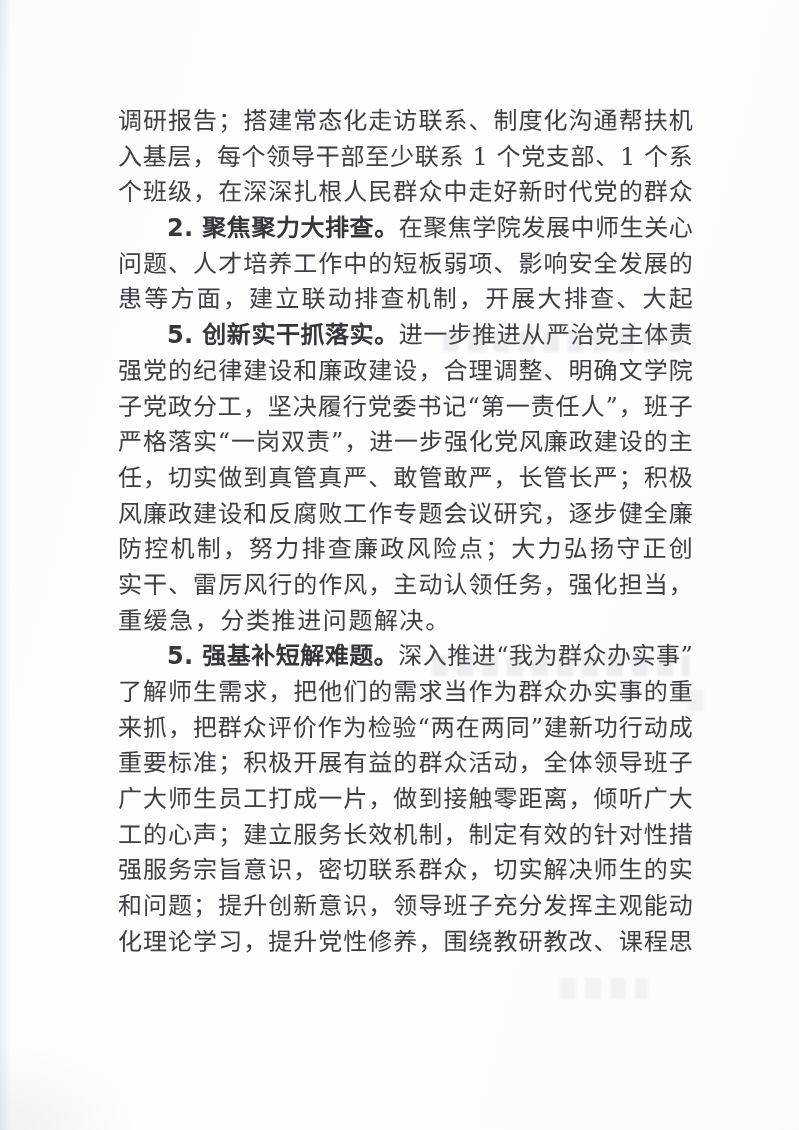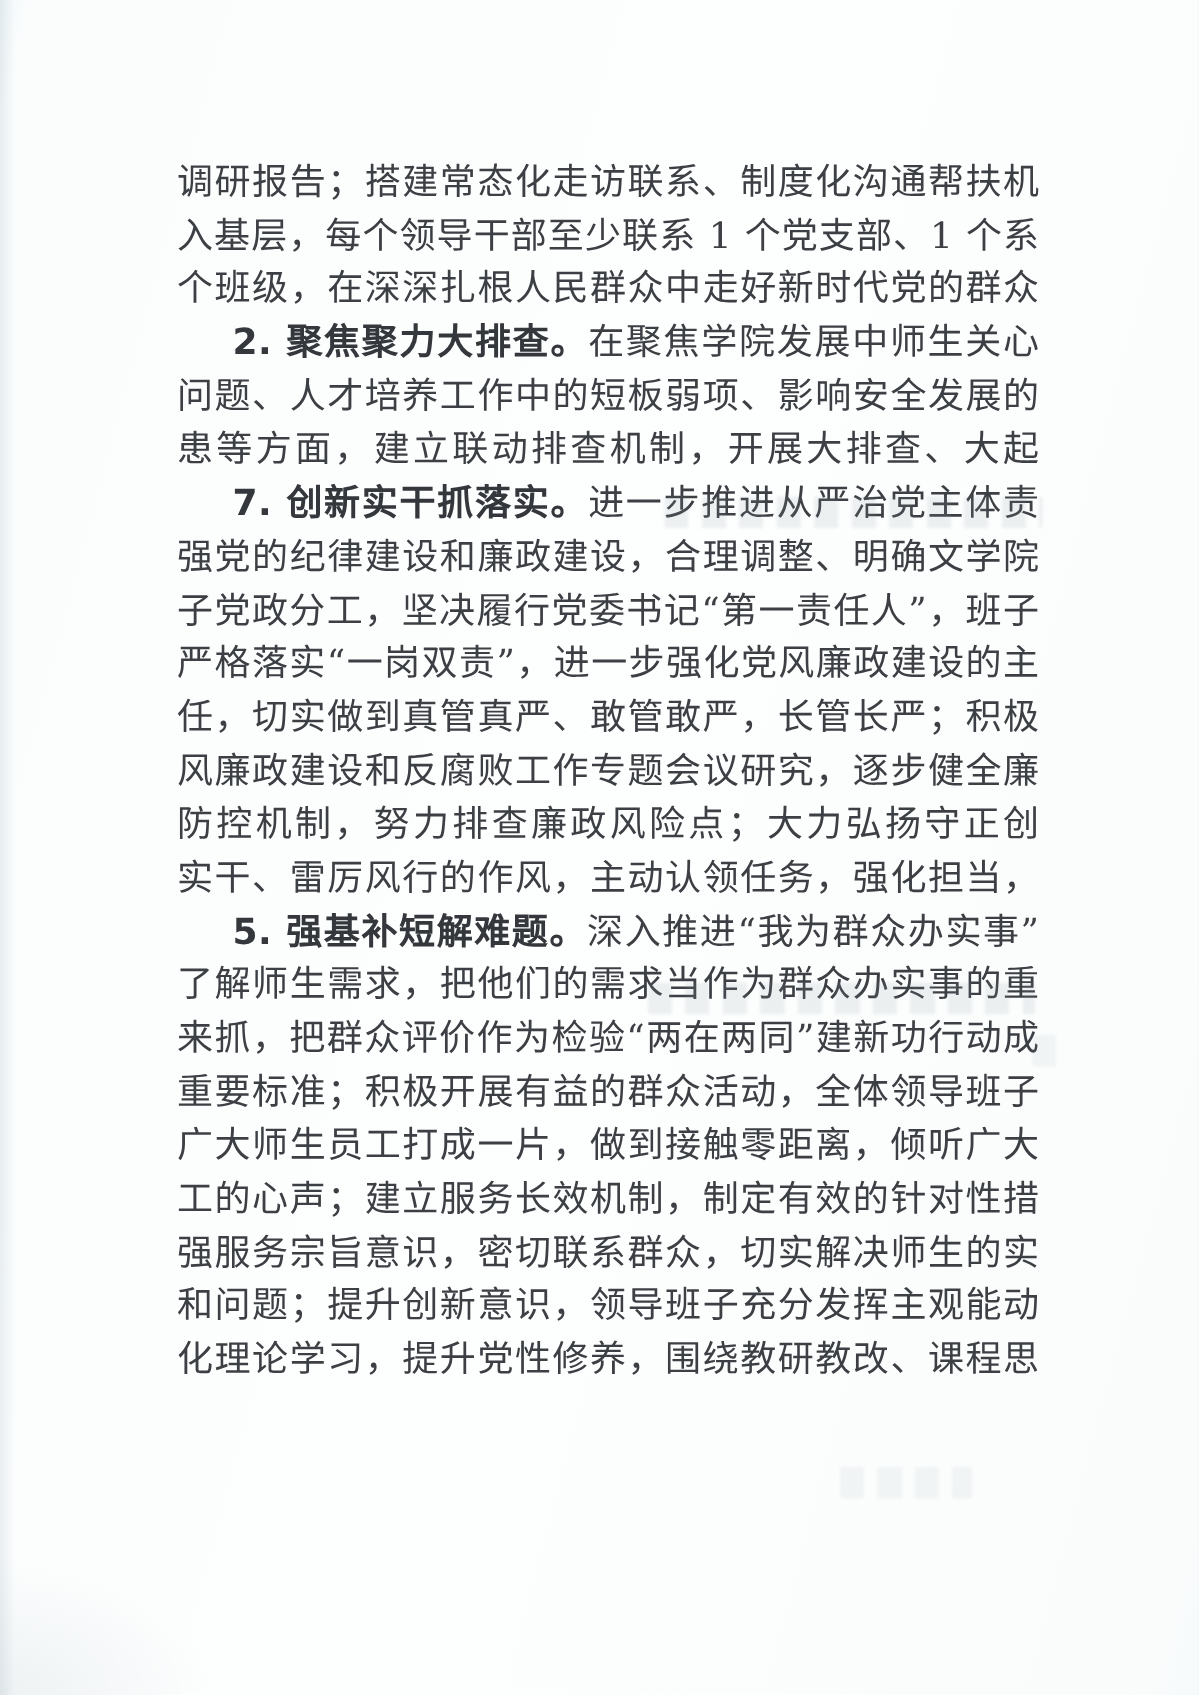--- a/index.html
+++ b/index.html
@@ -56,20 +56,21 @@
   .line.indent { padding-left: 37px; }
   .line.short {
     text-align-last: left;
     letter-spacing: 1.6px;
   }
   .seg { }
   .seg.bold {
     font-weight: 700;
     font-family: "DejaVu Sans", "Liberation Sans", sans-serif;
     color: #34373c;
+    margin-left: 12px;
   }
 
   
   .ghost {
     position: absolute;
     height: 21px;
     opacity: 0.45;
     filter: blur(1.1px);
     border-radius: 2px;
     background: repeating-linear-gradient(90deg,
@@ -91,28 +92,29 @@
         <div class="line"><span class="seg">调研报告；搭建常态化走访联系、制度化沟通帮扶机制，深</span></div>
         <div class="line"><span class="seg">入基层，每个领导干部至少联系 1 个党支部、1 个系室、1</span></div>
         <div class="line"><span class="seg">个班级，在深深扎根人民群众中走好新时代党的群众路线。</span></div>
       </div>
       <div class="paragraph">
         <div class="line indent"><span class="seg bold">2. 聚焦聚力大排查。</span><span class="seg">在聚焦学院发展中师生关心的突出</span></div>
         <div class="line"><span class="seg">问题、人才培养工作中的短板弱项、影响安全发展的风险隐</span></div>
         <div class="line"><span class="seg">患等方面，建立联动排查机制，开展大排查、大起底，形成</span></div>
       </div>
       <div class="paragraph">
-        <div class="line indent"><span class="seg bold">7. 创新实干抓落实。</span><span class="seg">进一步推进从严治党主体责任，加</span></div>
+        <div class="line indent"><span class="seg bold">5. 创新实干抓落实。</span><span class="seg">进一步推进从严治党主体责任，加</span></div>
         <div class="line"><span class="seg">强党的纪律建设和廉政建设，合理调整、明确文学院领导班</span></div>
         <div class="line"><span class="seg">子党政分工，坚决履行党委书记“第一责任人”，班子成员</span></div>
         <div class="line"><span class="seg">严格落实“一岗双责”，进一步强化党风廉政建设的主体责</span></div>
         <div class="line"><span class="seg">任，切实做到真管真严、敢管敢严，长管长严；积极开展党</span></div>
         <div class="line"><span class="seg">风廉政建设和反腐败工作专题会议研究，逐步健全廉政风险</span></div>
         <div class="line"><span class="seg">防控机制，努力排查廉政风险点；大力弘扬守正创新、真抓</span></div>
         <div class="line"><span class="seg">实干、雷厉风行的作风，主动认领任务，强化担当，按照轻</span></div>
+        <div class="line short"><span class="seg">重缓急，分类推进问题解决。</span></div>
       </div>
       <div class="paragraph">
         <div class="line indent"><span class="seg bold">5. 强基补短解难题。</span><span class="seg">深入推进“我为群众办实事”项目，</span></div>
         <div class="line"><span class="seg">了解师生需求，把他们的需求当作为群众办实事的重点工作</span></div>
         <div class="line"><span class="seg">来抓，把群众评价作为检验“两在两同”建新功行动成效的</span></div>
         <div class="line"><span class="seg">重要标准；积极开展有益的群众活动，全体领导班子成员与</span></div>
         <div class="line"><span class="seg">广大师生员工打成一片，做到接触零距离，倾听广大师生员</span></div>
         <div class="line"><span class="seg">工的心声；建立服务长效机制，制定有效的针对性措施，增</span></div>
         <div class="line"><span class="seg">强服务宗旨意识，密切联系群众，切实解决师生的实际困难</span></div>
         <div class="line"><span class="seg">和问题；提升创新意识，领导班子充分发挥主观能动性，强</span></div>

